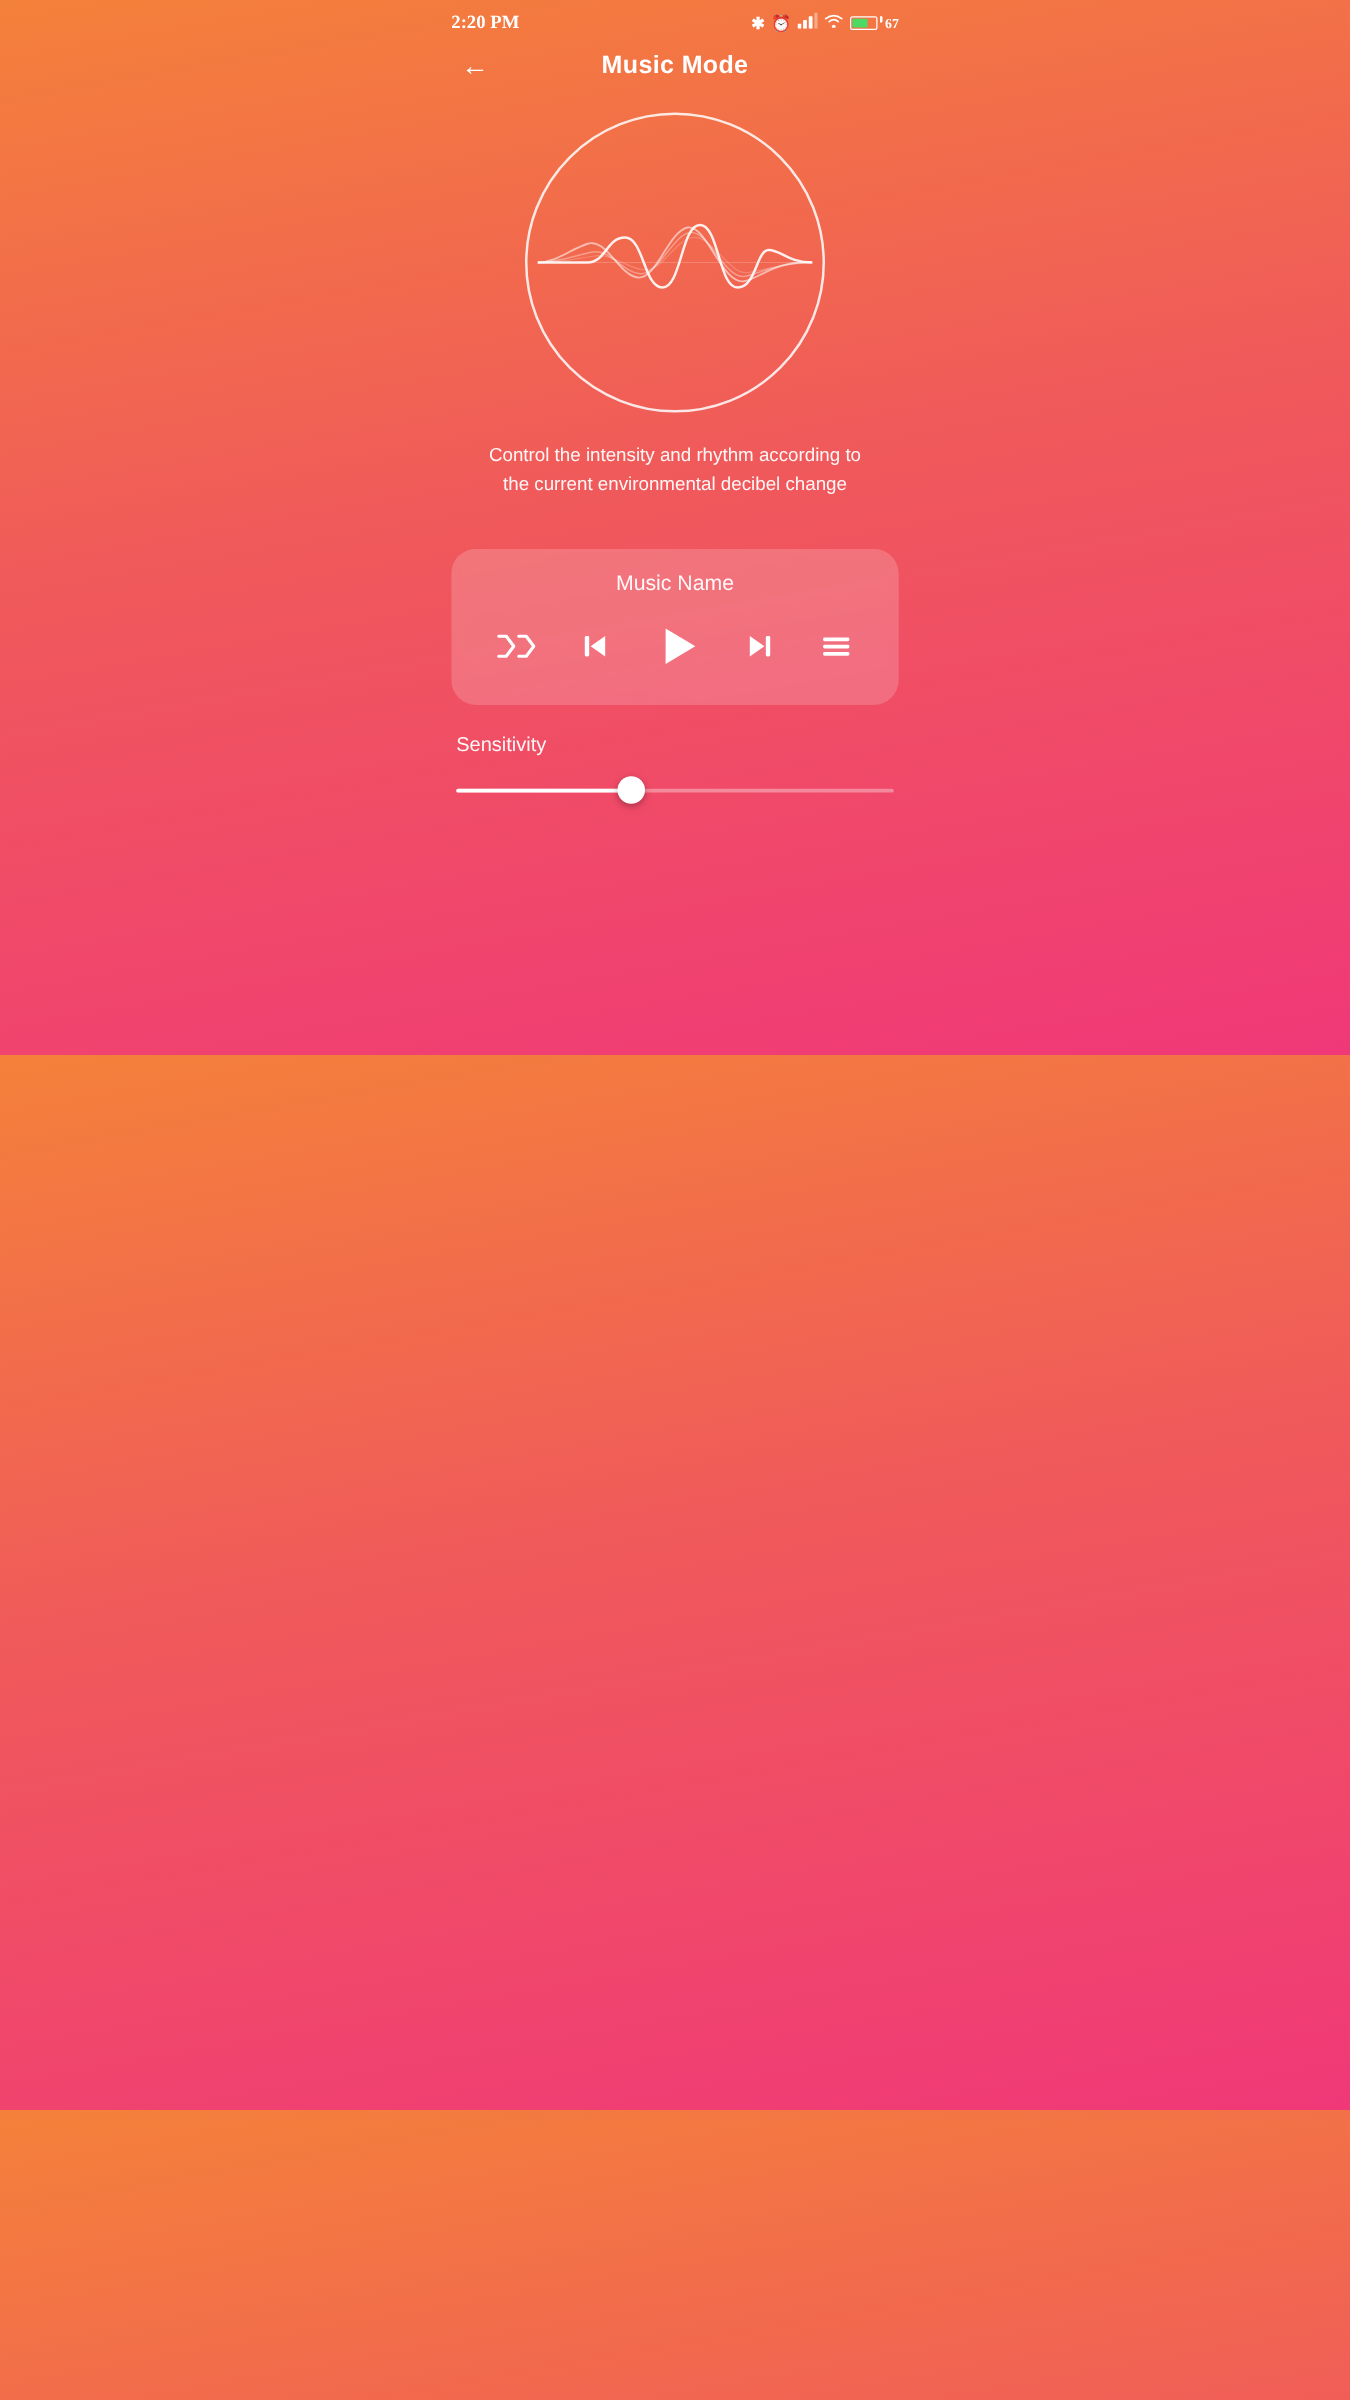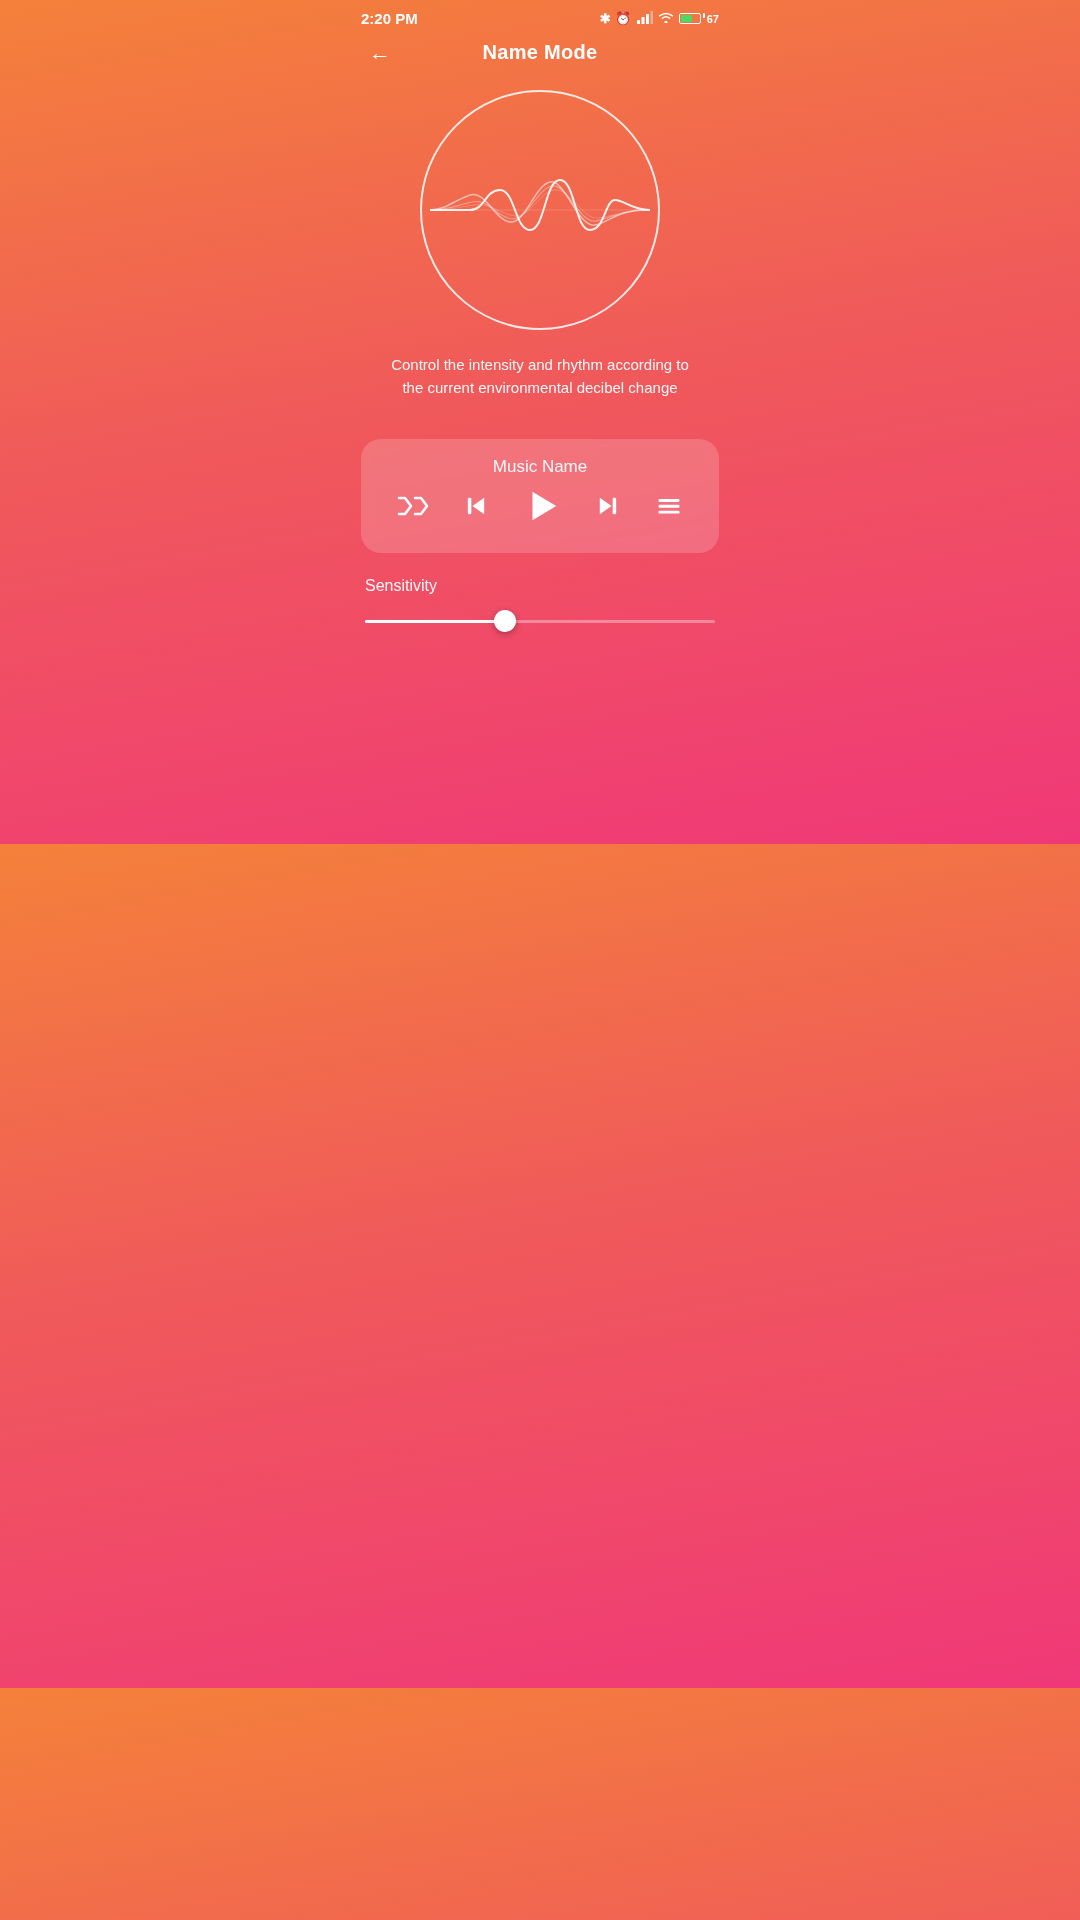--- a/index.html
+++ b/index.html
@@ -16,20 +16,21 @@
       position: relative;
     }
 
     .status-bar {
       display: flex;
       justify-content: space-between;
       align-items: center;
       padding: 10px 16px 6px;
       font-size: 13px;
       font-weight: 600;
+      font-family: Liberation Serif, serif;
     }
 
     .status-time {
       font-size: 15px;
       font-weight: 700;
     }
 
     .status-icons {
       display: flex;
       align-items: center;
@@ -137,21 +138,21 @@
       background: rgba(255, 255, 255, 0.18);
       border-radius: 20px;
       padding: 18px 20px 22px;
       backdrop-filter: blur(4px);
     }
 
     .music-name {
       text-align: center;
       font-size: 17px;
       font-weight: 500;
-      margin-bottom: 4px;
+      margin-bottom: 15px;
       opacity: 0.95;
     }
 
     .player-controls {
       display: flex;
       align-items: center;
       justify-content: space-around;
     }
 
     .control-btn {
@@ -257,21 +258,21 @@
       <div class="battery-tip"></div>
       <span class="battery-label">67</span>
     </div>
   </div>
 </div>
 
 <div class="header">
   <button class="back-btn">
     <span>←</span>
   </button>
-  <span class="page-title">Name Mode</span>
+  <span class="page-title">Music Mode</span>
 </div>
 
 <div class="waveform-container">
   <div class="waveform-circle">
     <svg class="waveform-svg" viewBox="0 0 220 120" xmlns="http://www.w3.org/2000/svg">
 
       <path d="M0,60 C20,60 20,60 40,60 C55,60 55,40 70,40 C85,40 85,80 100,80 C115,80 115,30 130,30 C145,30 145,80 160,80 C175,80 175,50 185,50 C195,50 200,60 220,60" stroke="rgba(255,255,255,0.9)" stroke-width="2" fill="none"></path>
       <path d="M0,60 C15,60 25,50 40,45 C55,40 65,70 80,72 C95,74 105,35 120,32 C135,29 148,78 165,75 C178,73 190,58 220,60" stroke="rgba(255,255,255,0.55)" stroke-width="1.5" fill="none"></path>
       <path d="M0,60 C18,60 28,55 42,52 C58,48 68,68 82,69 C97,70 108,38 122,36 C137,34 150,74 166,71 C180,68 193,60 220,60" stroke="rgba(255,255,255,0.35)" stroke-width="1.2" fill="none"></path>
       <path d="M0,60 C22,60 30,57 44,55 C60,52 72,65 86,66 C100,67 110,42 124,40 C140,38 153,70 168,68 C182,66 195,61 220,60" stroke="rgba(255,255,255,0.2)" stroke-width="1" fill="none"></path>

